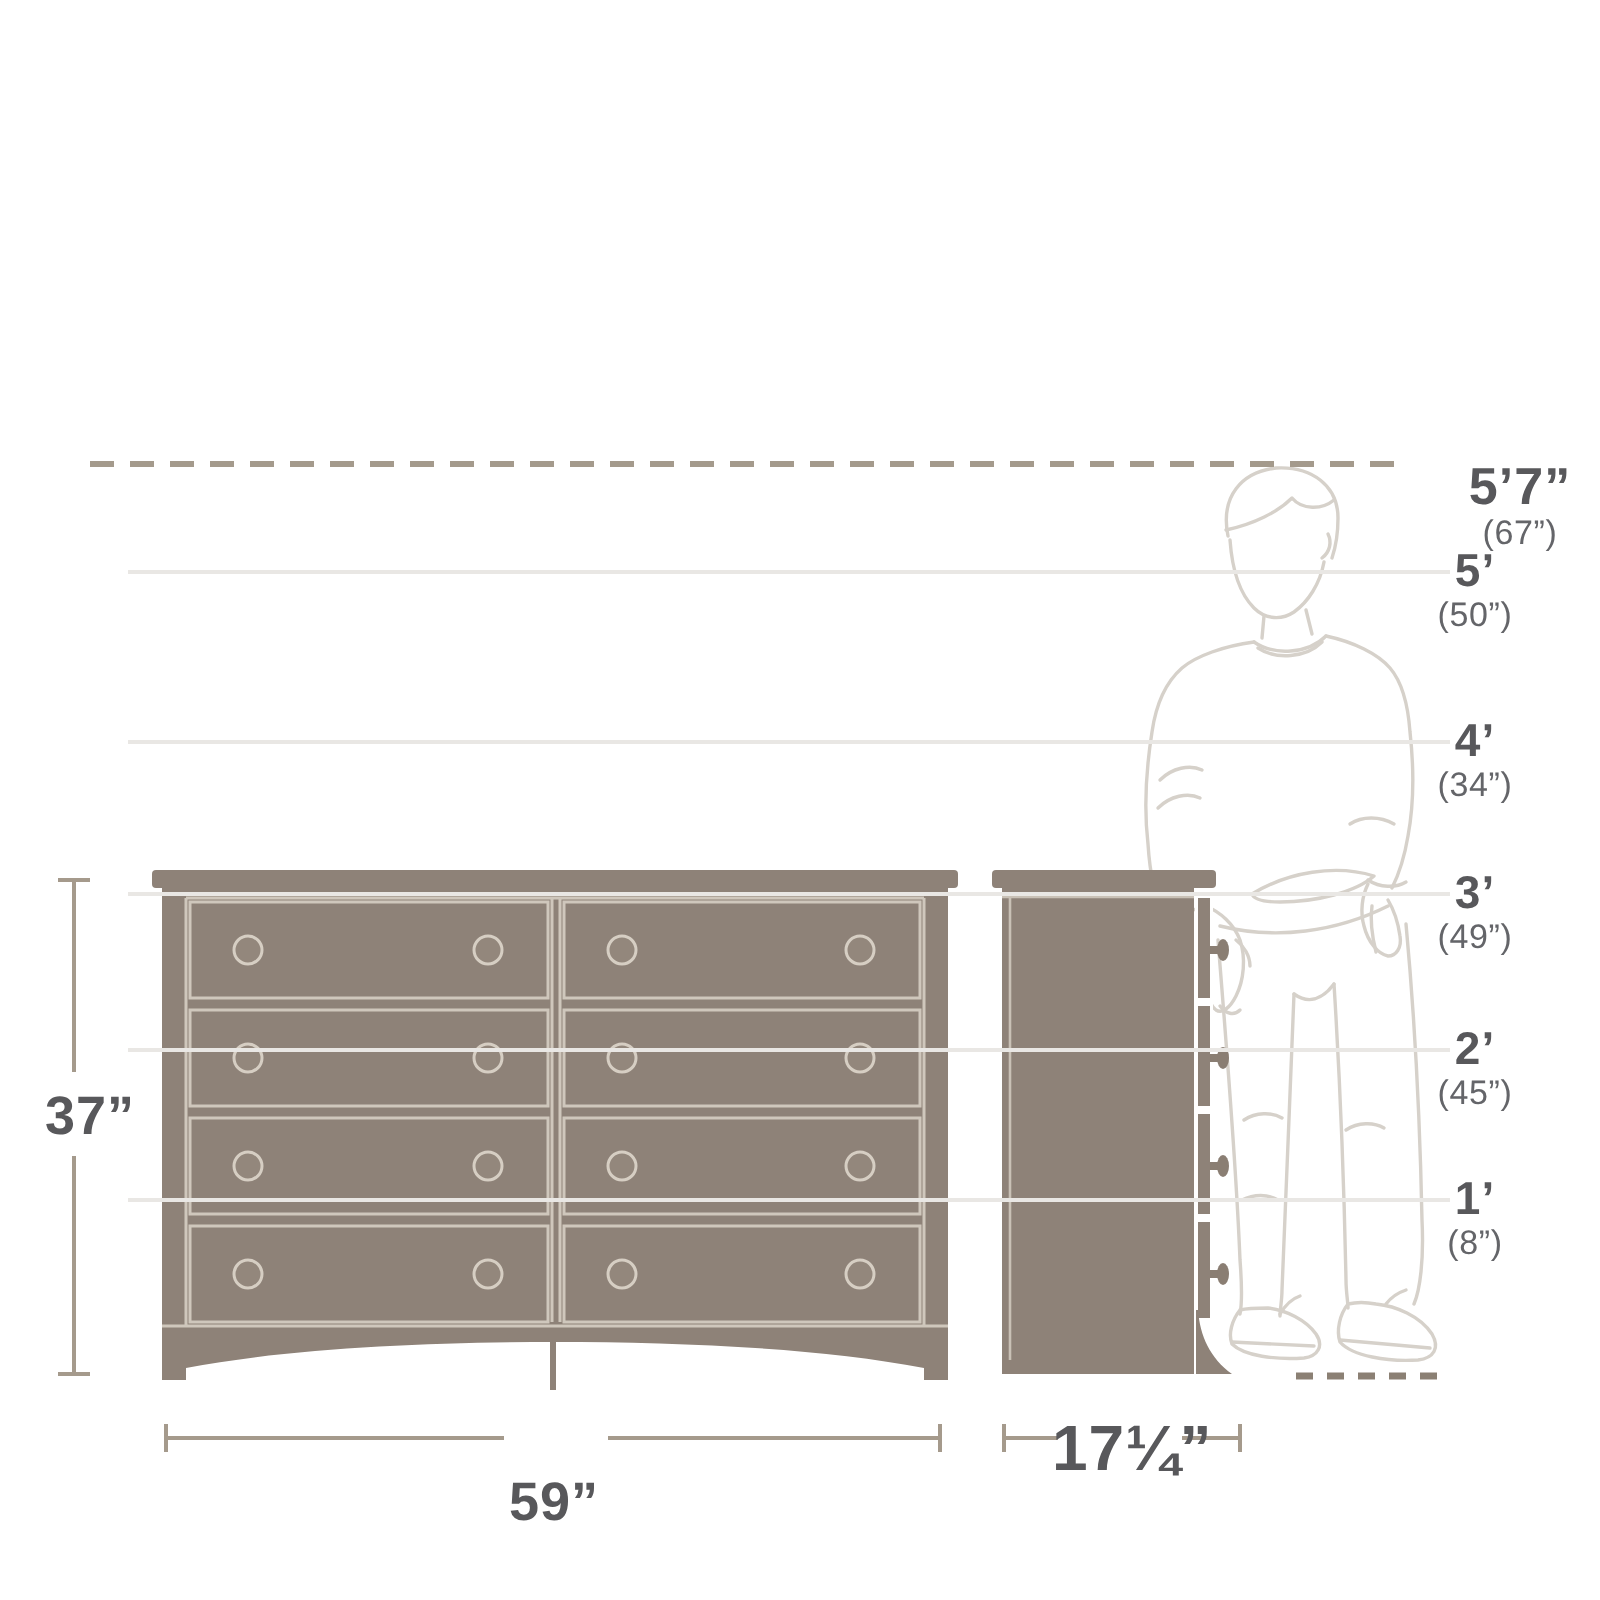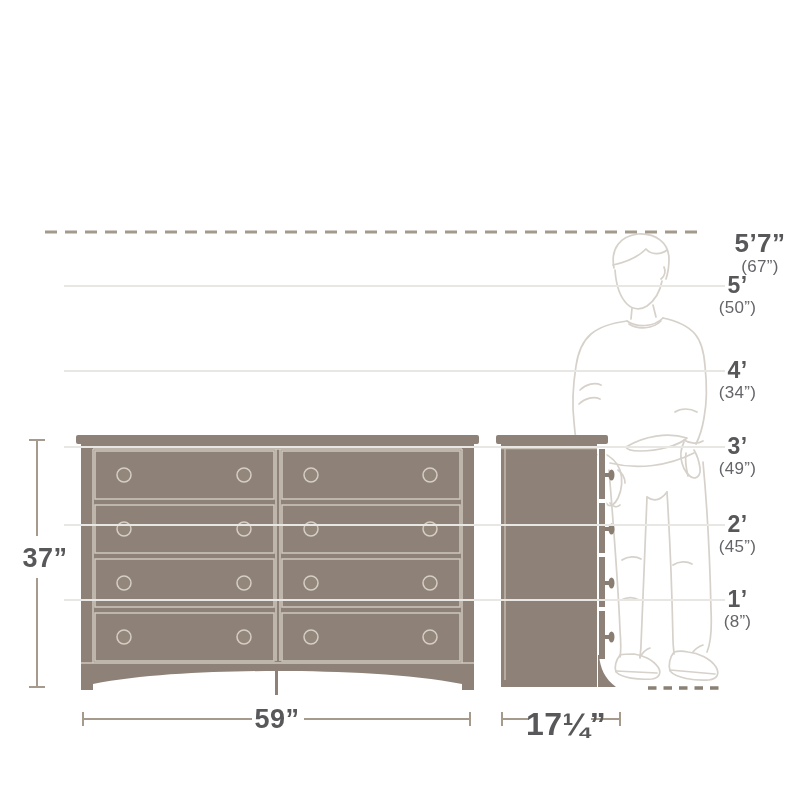--- a/index.html
+++ b/index.html
@@ -194,16 +194,16 @@
   <div class="marker" style="left:695px;top:512px">
     <span class="ft">2’</span>
     <span class="in">(45”)</span>
   </div>
   <div class="marker" style="left:695px;top:587px">
     <span class="ft">1’</span>
     <span class="in">(8”)</span>
   </div>
 
   <div class="dim" style="left:14px;top:543px;width:62px;font-size:27px">37”</div>
-  <div class="dim" style="left:246px;top:704px;width:62px;font-size:27px">59”</div>
+  <div class="dim" style="left:246px;top:736px;width:62px;font-size:27px">59”</div>
   <div class="dim" style="left:526px;top:706px;width:66px;font-size:32px">17¼”</div>
 
 </div>
 
 </body></html>

